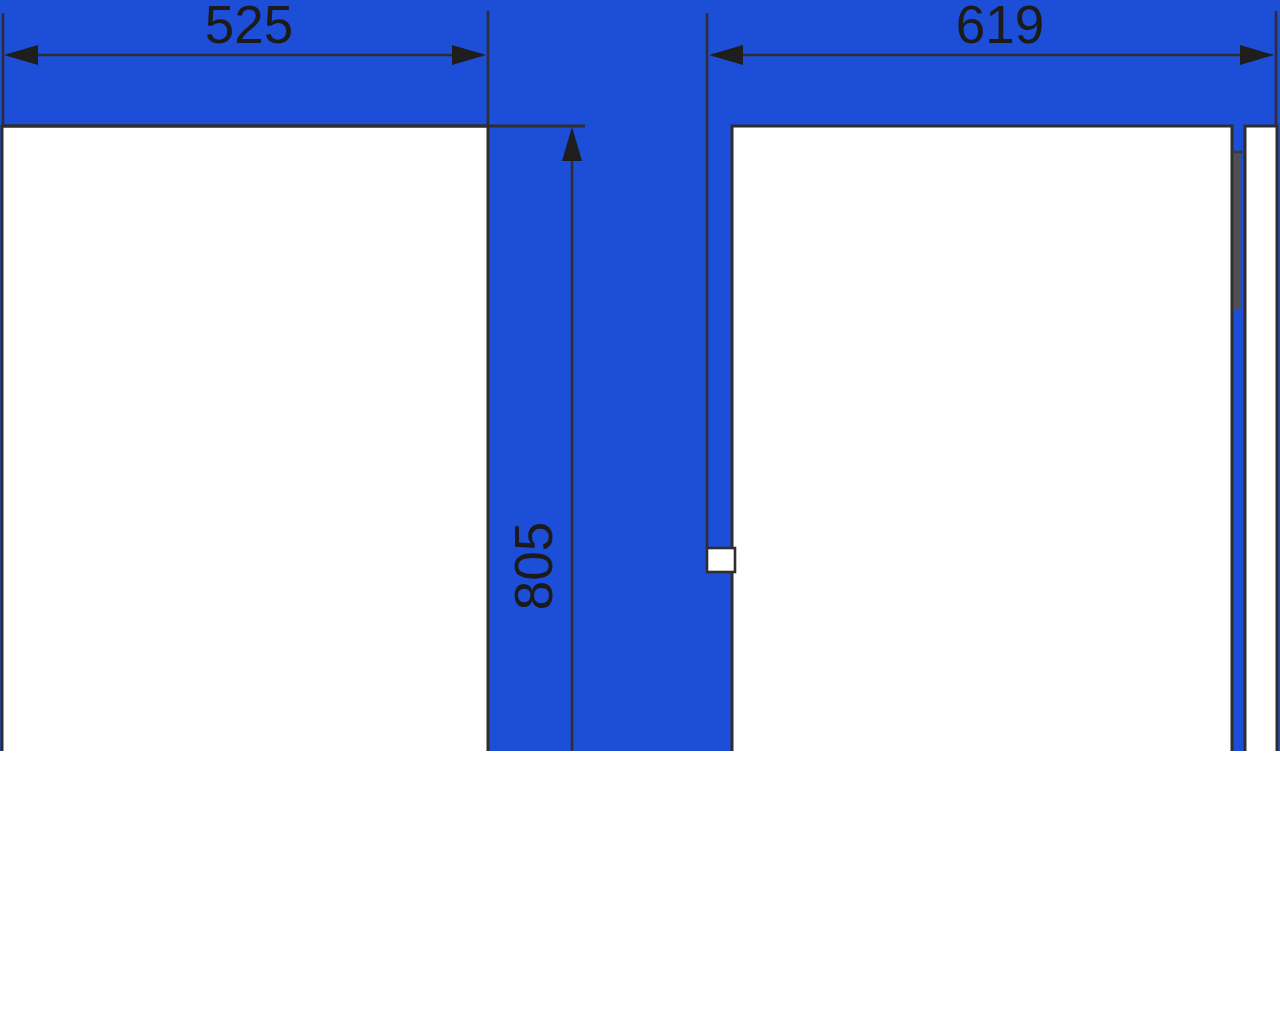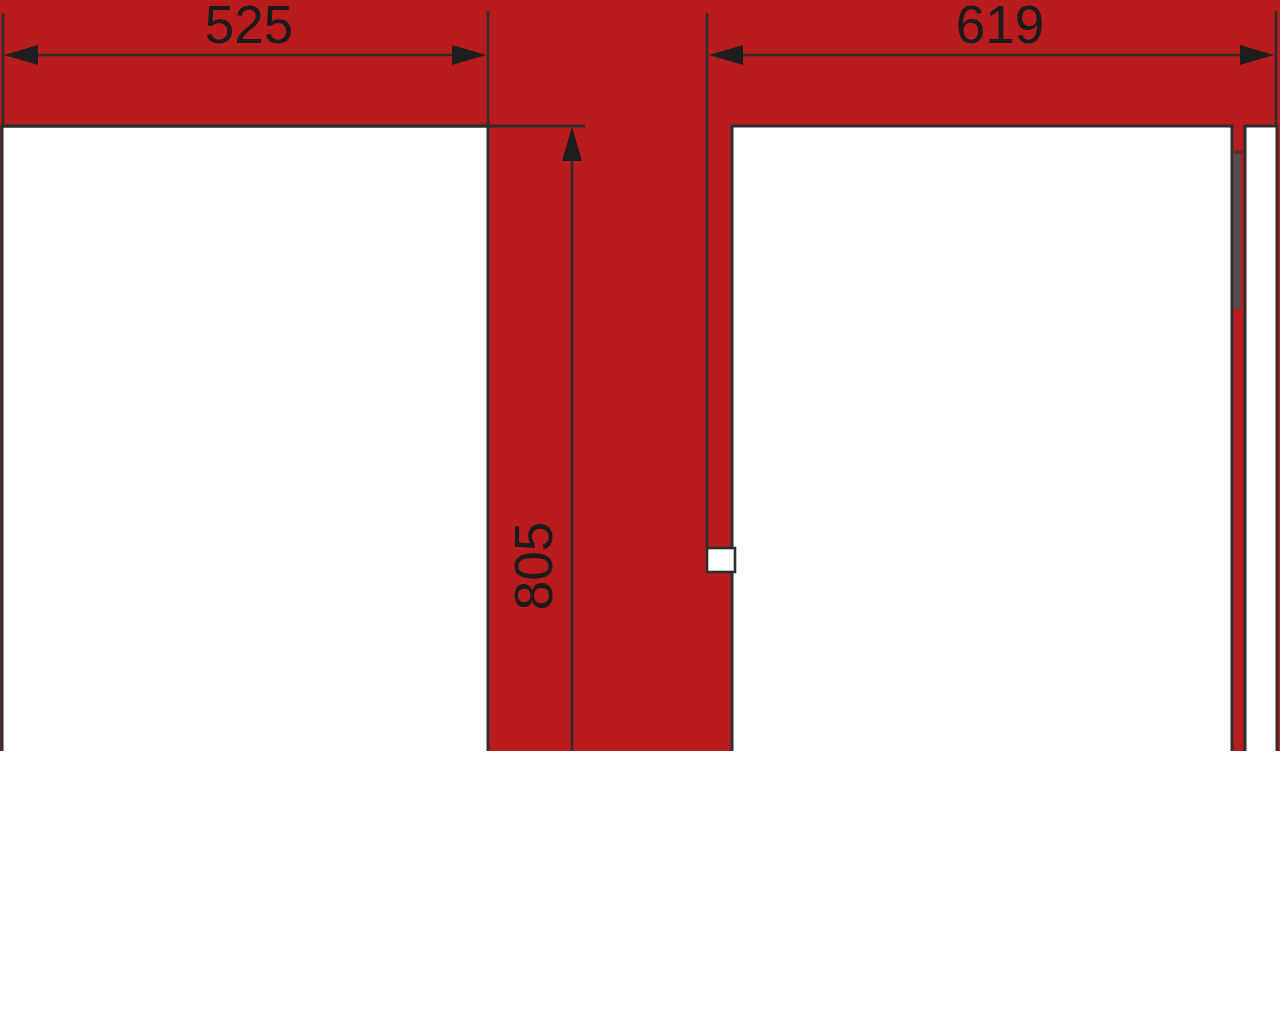--- a/index.html
+++ b/index.html
@@ -4,21 +4,21 @@
 <style>
   html, body {
     margin: 0;
     padding: 0;
     background: #ffffff;
   }
   .stage {
     position: relative;
     width: 1280px;
     height: 751px;
-    background: #b91c1c;
+    background: #1d4ed8;
     overflow: hidden;
   }
   svg { display: block; }
   .outline {
     fill: #ffffff;
     stroke: #2e2e2e;
     stroke-width: 3;
   }
   .thin-outline {
     fill: #ffffff;

